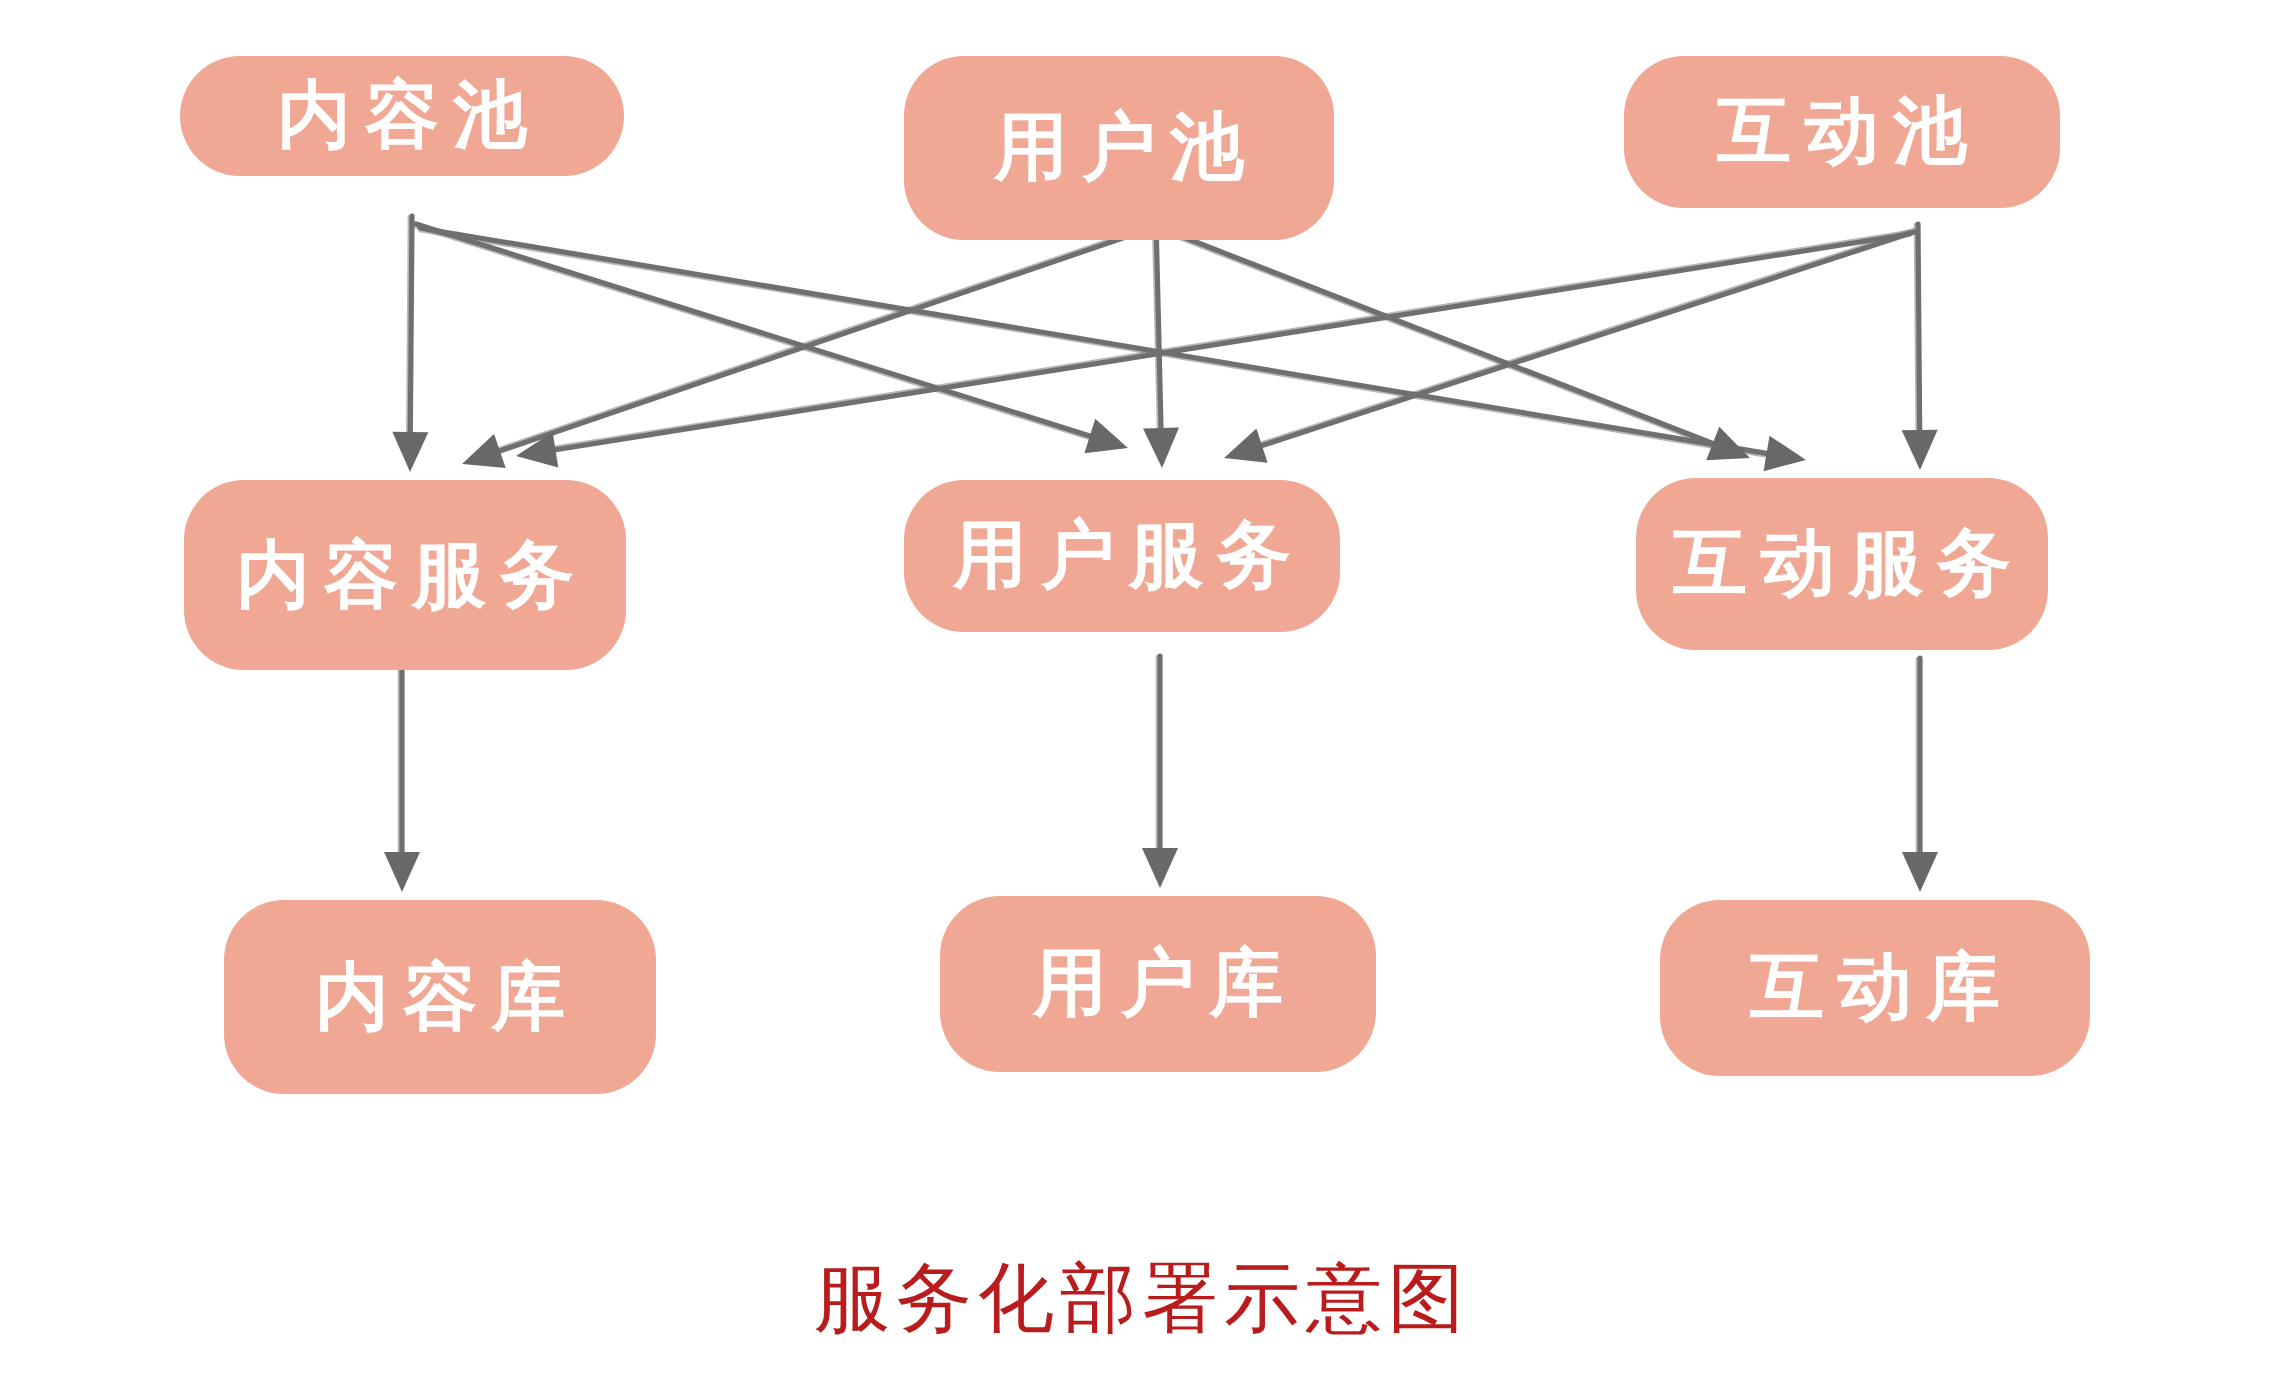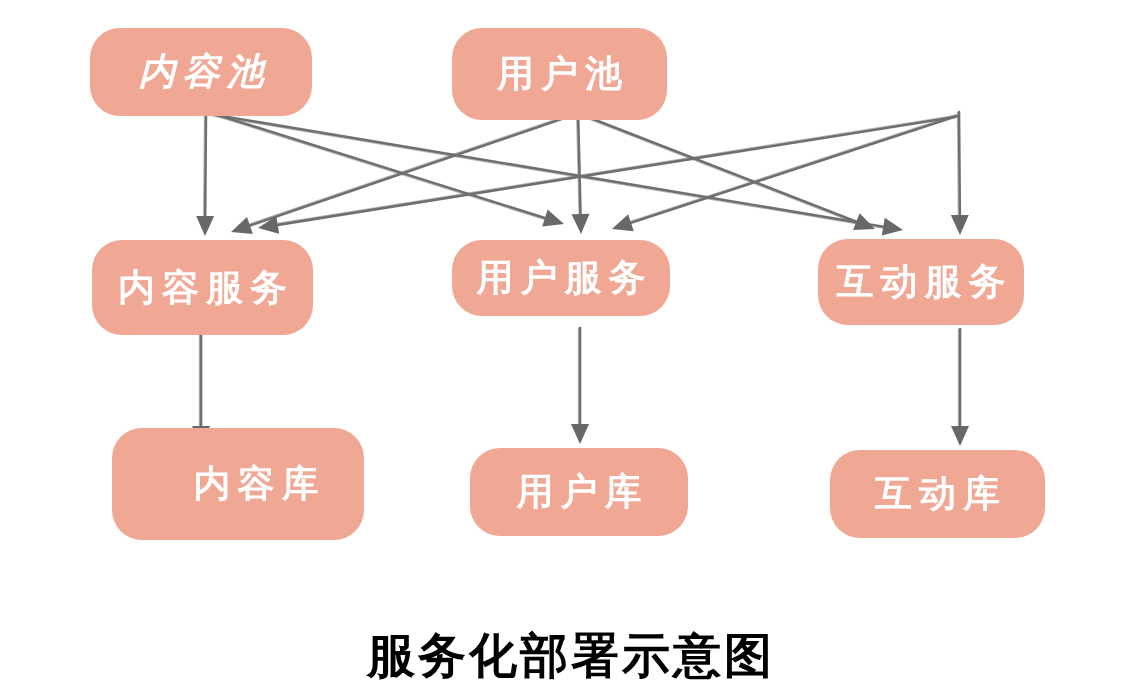--- a/index.html
+++ b/index.html
@@ -32,41 +32,41 @@
     justify-content: center;
     color: #ffffff;
     font-size: 37px;
     font-weight: bold;
     letter-spacing: 7px;
     text-indent: 7px; 
     white-space: nowrap;
     user-select: none;
   }
   
-  #n-content-pool       { left: 90px;  top: 28px;  width: 222px; height: 88px; font-style: italic; }
+  #n-content-pool       { left: 90px;  top: 28px;  width: 222px; height: 60px; }
   #n-user-pool          { left: 452px; top: 28px;  width: 215px; height: 92px; }
   #n-interaction-pool   { left: 812px; top: 28px;  width: 218px; height: 76px; }
   
   #n-content-service    { left: 92px;  top: 240px; width: 221px; height: 95px; }
   #n-user-service       { left: 452px; top: 240px; width: 218px; height: 76px; }
   #n-interaction-service{ left: 818px; top: 239px; width: 206px; height: 86px; }
   
-  #n-content-db         { left: 112px; top: 428px; width: 216px; height: 112px; padding-left: 36px; }
+  #n-content-db         { left: 112px; top: 450px; width: 216px; height: 97px; }
   #n-user-db            { left: 470px; top: 448px; width: 218px; height: 88px; }
   #n-interaction-db     { left: 830px; top: 450px; width: 215px; height: 88px; justify-content: center; }
 
   .caption {
     position: absolute;
     left: 0;
     top: 624px;
     width: 1142px;
     text-align: center;
-    color: #000000;
-    font-size: 48px;
-    font-weight: bold;
+    color: #b91c1c;
+    font-size: 38px;
+    font-weight: normal;
     letter-spacing: 3px;
     user-select: none;
   }
 </style>
 </head>
 <body>
 
 <div class="canvas">
 
   <svg id="edges-layer" width="1142" height="698" viewBox="0 0 1142 698" xmlns="http://www.w3.org/2000/svg">
@@ -131,20 +131,23 @@
         <polygon points="960,446 951,426 969,426" fill="#686868"></polygon>
       </g>
     </svg>
 
   <div class="node" id="n-content-pool">
     <span>内容池</span>
   </div>
   <div class="node" id="n-user-pool">
     <span>用户池</span>
   </div>
+  <div class="node" id="n-interaction-pool">
+    <span>互动池</span>
+  </div>
 
   <div class="node" id="n-content-service">
     <span>内容服务</span>
   </div>
   <div class="node" id="n-user-service">
     <span>用户服务</span>
   </div>
   <div class="node" id="n-interaction-service">
     <span>互动服务</span>
   </div>

